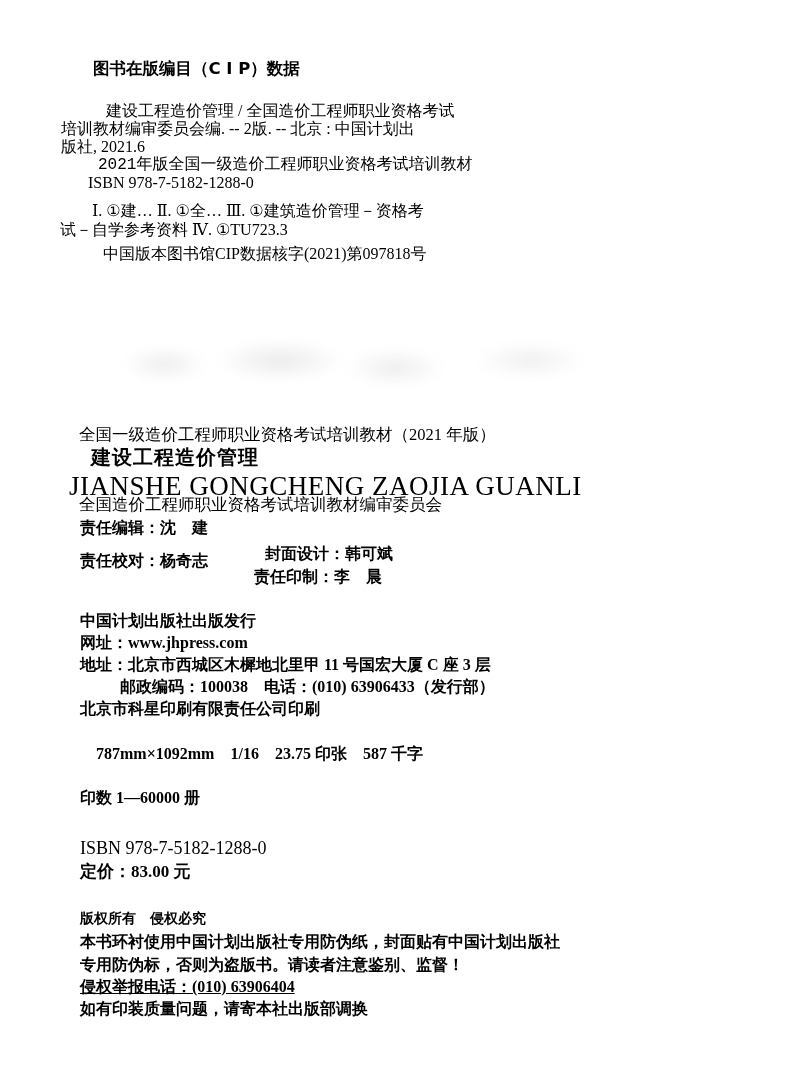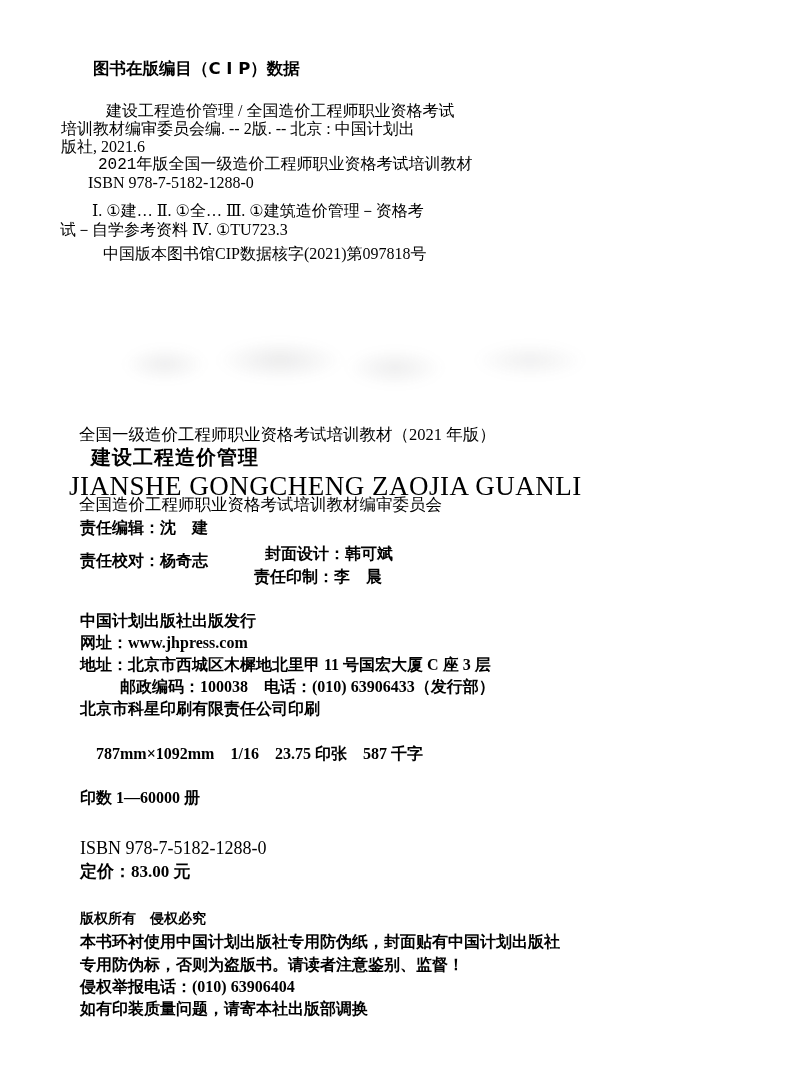--- a/index.html
+++ b/index.html
@@ -77,21 +77,21 @@
   .prn-2             { left: 80px;  top: 789px; }
 
   
   .isbn-line         { left: 80px;  top: 838px; font-size: 18px; }
   .price-line        { left: 80px;  top: 862px; font-size: 17px; }
 
   
   .copy-notice       { left: 80px;  top: 910px; font-size: 14px; }
   .copy-0            { left: 80px;  top: 933px; }
   .copy-1            { left: 80px;  top: 956px; }
-  .copy-2            { left: 80px;  top: 978px; }
+  .copy-2            { left: 80px;  top: 978px; text-decoration: underline; }
   .copy-3            { left: 80px;  top: 1000px; }
 </style>
 </head>
 <body>
 
 <div class="page">
 
   <div class="t hei cip-header">图书在版编目（C I P）数据</div>
 
   <div class="t cip-rec-1">建设工程造价管理 / 全国造价工程师职业资格考试</div>

